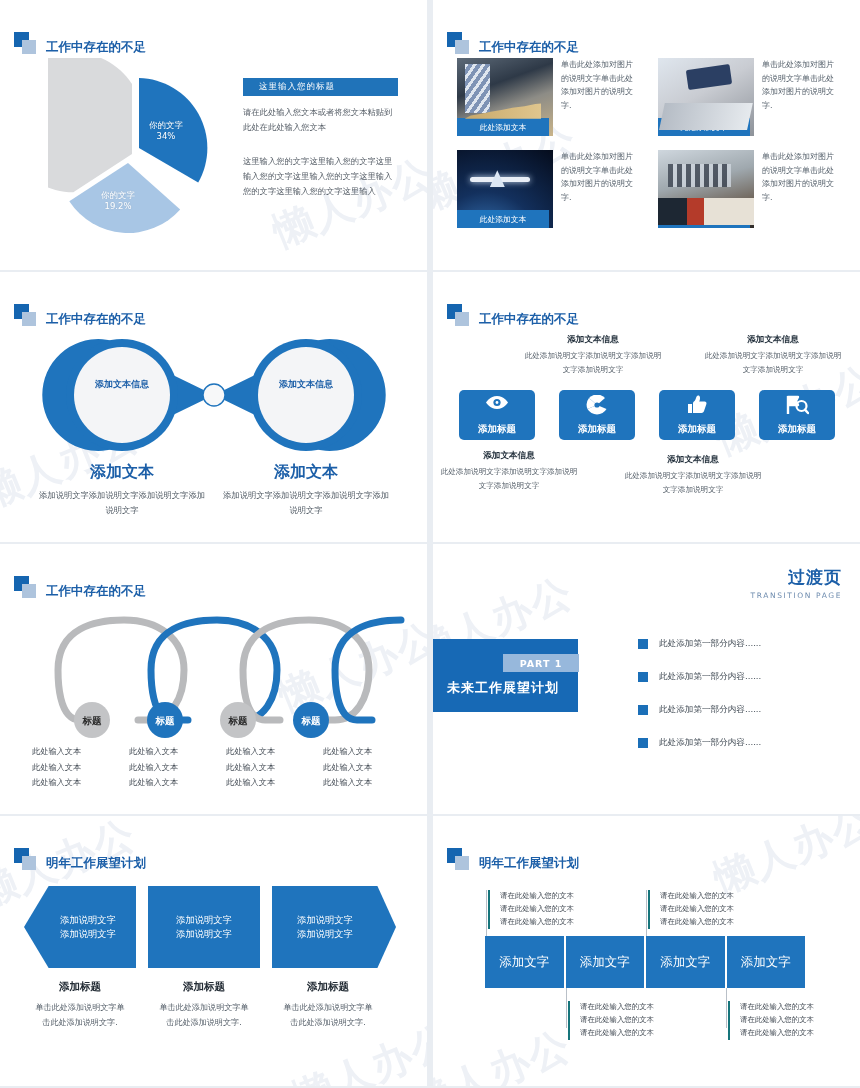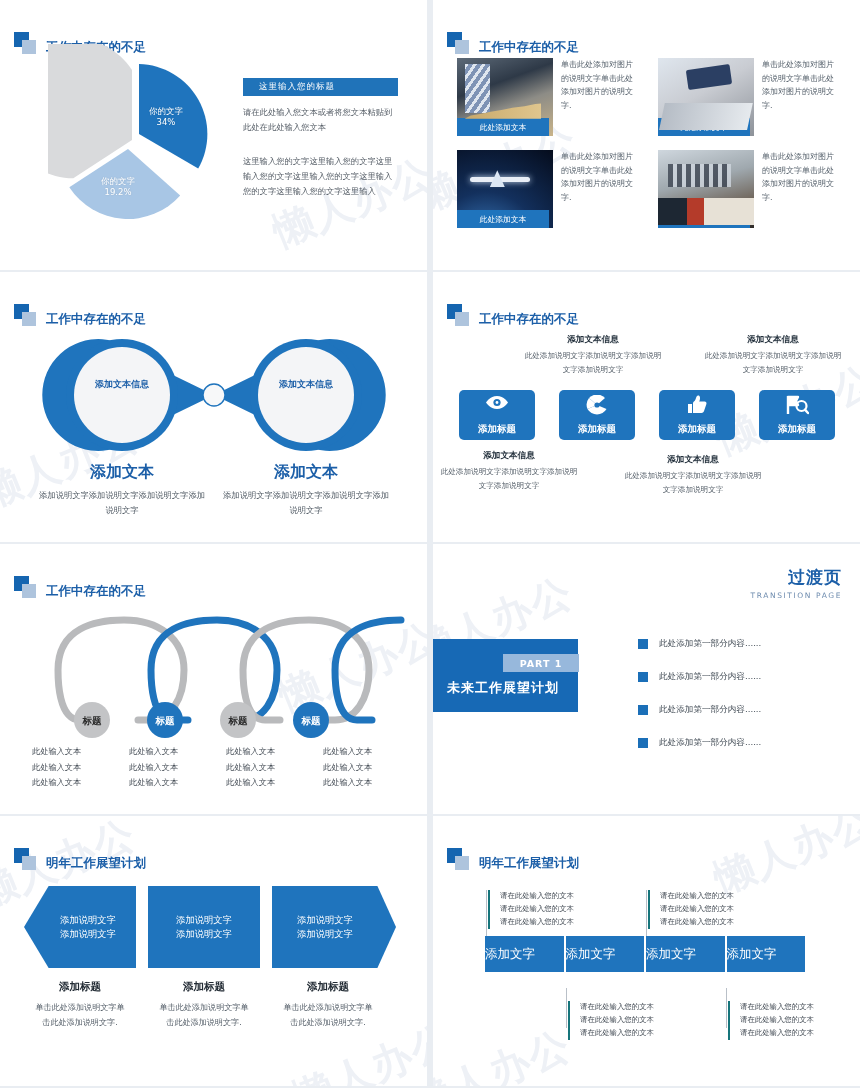--- a/index.html
+++ b/index.html
@@ -35,21 +35,21 @@
     white-space:nowrap;
   }
   
   .hdr{ position:absolute; left:14px; top:20px; display:flex; align-items:flex-end; }
   .hdr-ico{ position:relative; width:24px; height:22px; margin-right:8px; }
   .hdr-ico .sq1{ position:absolute; left:0; top:0; width:15px; height:15px; background:#1565b0; }
   .hdr-ico .sq2{ position:absolute; left:8px; top:8px; width:14px; height:14px; background:#aec4dd; }
   .hdr-t{ font-size:12.5px; font-weight:bold; color:#1c5fa8; line-height:1; white-space:nowrap;margin-top:21px;}
 
   
-  .pie-wrap{ position:absolute; left:48px; top:44px; width:180px; height:182px;text-decoration:underline;}
+  .pie-wrap{ position:absolute; left:48px; top:58px; width:180px; height:182px;text-decoration:underline;}
   .pie-svg{ display:block; }
   .lbl{ position:absolute; color:#fff; font-size:8.5px; text-align:center; line-height:1.25; text-shadow:0 0 2px rgba(0,0,0,.14); }
   .s1-txt{ position:absolute; left:243px; top:78px; width:155px; }
   .s1-ttl{ background:#2073b9; color:#fff; font-size:8.5px; padding:3px 0 3px 16px; letter-spacing:1px;}
   .s1-p1{ color:#555d66; font-size:8.3px; line-height:1.85; margin-top:9px;}
   .s1-p2{ color:#555d66; font-size:8.3px; line-height:1.85; margin-top:18px;}
 
   
   .s2-grid{ position:absolute; left:24px; top:58px; width:382px;
     display:grid; grid-template-columns:1fr 1fr; column-gap:20px; row-gap:14px;}
@@ -111,21 +111,21 @@
   .chev.last{ width:124px; margin-left:12px; clip-path:polygon(0 0,85% 0,100% 50%,85% 100%,0 100%); padding-right:18px;}
   .s7-cap{ position:absolute; top:164px; left:24px; width:382px; display:flex; }
   .s7-cap > div{ width:112px; text-align:center;}
   .s7-cap > div:nth-child(2){ margin-left:12px;}
   .s7-cap > div:nth-child(3){ margin-left:12px;}
   .s7-cap .h{ font-size:10.5px; font-weight:bold; color:#222b34;}
   .s7-cap .b{ font-size:8.1px; color:#555f69; line-height:1.8; margin-top:6px; padding:0 8px;}
 
   
   .s8-row{ position:absolute; left:52px; top:120px; width:320px; display:flex; }
-  .s8-tile{ flex:1; height:36px; background:#1f74bd; color:#fff; font-size:12.5px; display:flex; align-items:center; border-right:2px solid #fff;}
+  .s8-tile{ flex:1; height:52px; background:#1f74bd; color:#fff; font-size:12.5px; display:flex; align-items:center; justify-content:center; border-right:2px solid #fff;}
   .s8-tile:last-child{ border-right:none; }
   .s8-note{ position:absolute; width:106px; font-size:7.4px; line-height:1.75; color:#454d56; border-left:2px solid #16757b; padding-left:10px; }
   .s8-stem{ position:absolute; width:1px; background:#b9c0c8; }
 </style>
 </head>
 <body>
 
 <div id="grid">
 
   <div class="slide">

